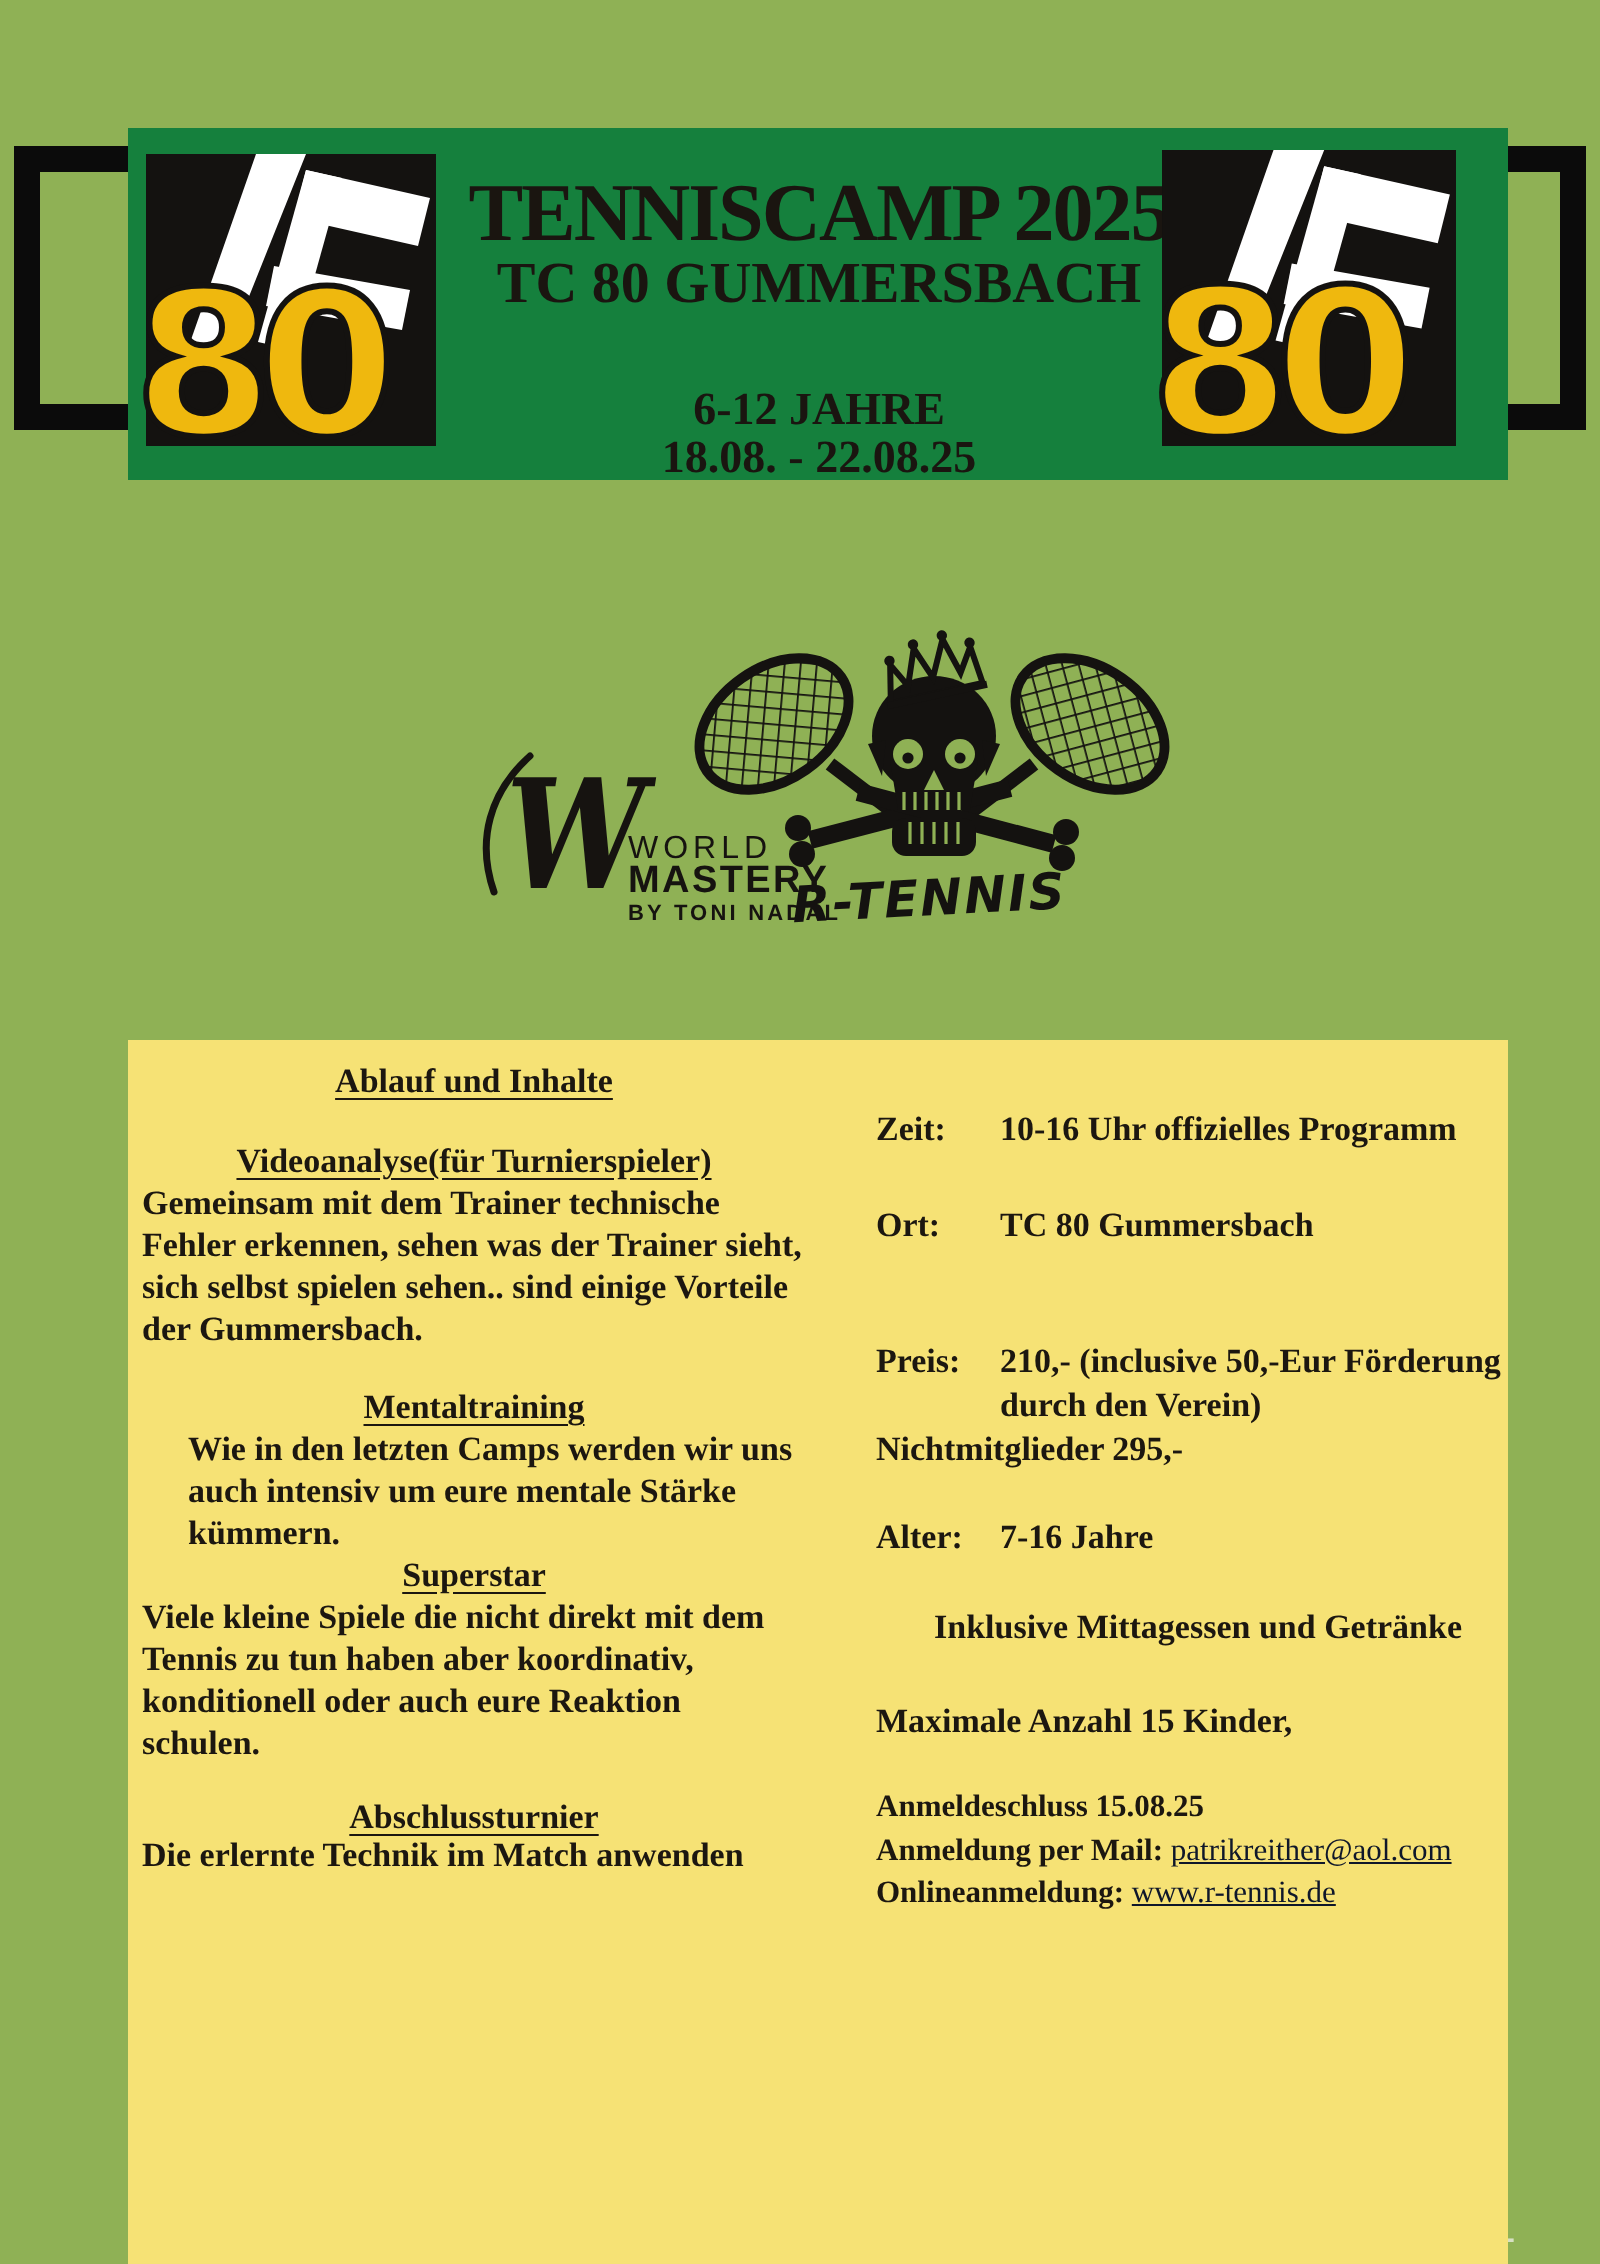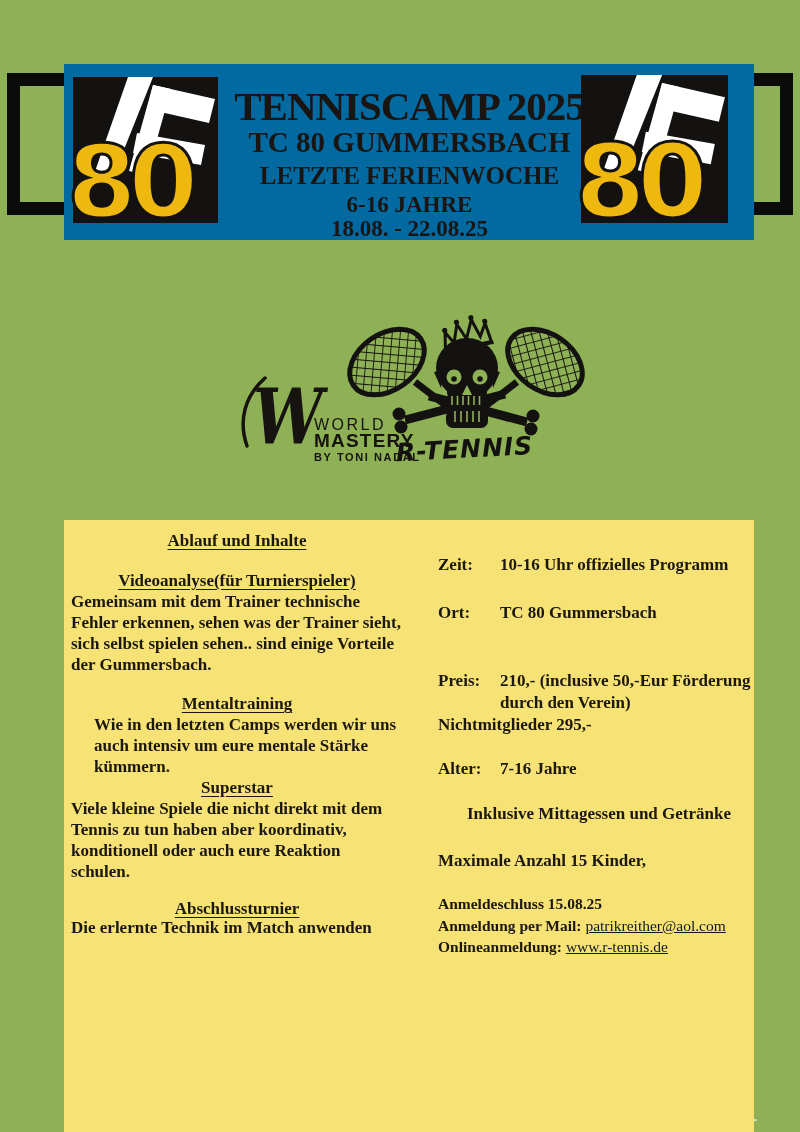--- a/index.html
+++ b/index.html
@@ -11,21 +11,21 @@
     font-family:"Liberation Serif", serif;
   }
   
   .bracket{position:absolute;top:73px;width:86px;height:142px;box-sizing:border-box;z-index:1;}
   .bracket.left{left:7px;border-left:13px solid #0b0b0b;border-top:13px solid #0b0b0b;border-bottom:13px solid #0b0b0b;}
   .bracket.right{left:707px;border-right:13px solid #0b0b0b;border-top:13px solid #0b0b0b;border-bottom:13px solid #0b0b0b;}
 
   
   .banner{
     position:absolute;left:64px;top:64px;width:690px;height:176px;
-    background:#0369a1;z-index:2;
+    background:#15803d;z-index:2;
   }
   .tc80{position:absolute;overflow:visible;}
   .tc80.left{left:9px;top:13px;}
   .tc80.right{left:516px;top:11px;}
   .tc80 svg{overflow:visible;display:block;}
   .banner-text{position:absolute;left:168px;top:0;width:355px;height:176px;}
   .b-line{position:absolute;left:0;width:100%;text-align:center;font-weight:bold;color:#1a1510;line-height:1;white-space:nowrap;}
   .b-title{top:22px;font-size:41px;letter-spacing:-1px;}
   .b-club{top:64px;font-size:29px;}
   .b-week{top:99px;font-size:25px;}
@@ -93,22 +93,21 @@
         <polygon points="80,8 98,12 74,98 56,94" fill="#ffffff"></polygon>
         <polygon points="80,8 142,22 136,46 74,32" fill="#ffffff"></polygon>
         <polygon points="64,56 132,68 128,88 60,76" fill="#ffffff"></polygon>
         <text x="-6" y="140" font-family="DejaVu Sans, sans-serif" font-size="100" font-weight="bold" fill="#EFB80E" stroke="#141210" stroke-width="3" letter-spacing="-8">80</text>
       </svg>
     </div>
 
     <div class="banner-text">
       <div class="b-line b-title">TENNISCAMP 2025</div>
       <div class="b-line b-club">TC 80 GUMMERSBACH</div>
-      <div class="b-line b-week">LETZTE FERIENWOCHE</div>
-      <div class="b-line b-age">6-16 JAHRE</div>
+      <div class="b-line b-age">6-12 JAHRE</div>
       <div class="b-line b-dates">18.08. - 22.08.25</div>
     </div>
 
     <div class="tc80 right">
       <svg width="149" height="148" viewBox="0 0 145 146">
         <rect x="0" y="0" width="145" height="146" fill="#141210"></rect>
         <polygon points="55,0 80,0 40,100 20,100" fill="#ffffff"></polygon>
         <polygon points="80,8 98,12 74,98 56,94" fill="#ffffff"></polygon>
         <polygon points="80,8 142,22 136,46 74,32" fill="#ffffff"></polygon>
         <polygon points="64,56 132,68 128,88 60,76" fill="#ffffff"></polygon>

